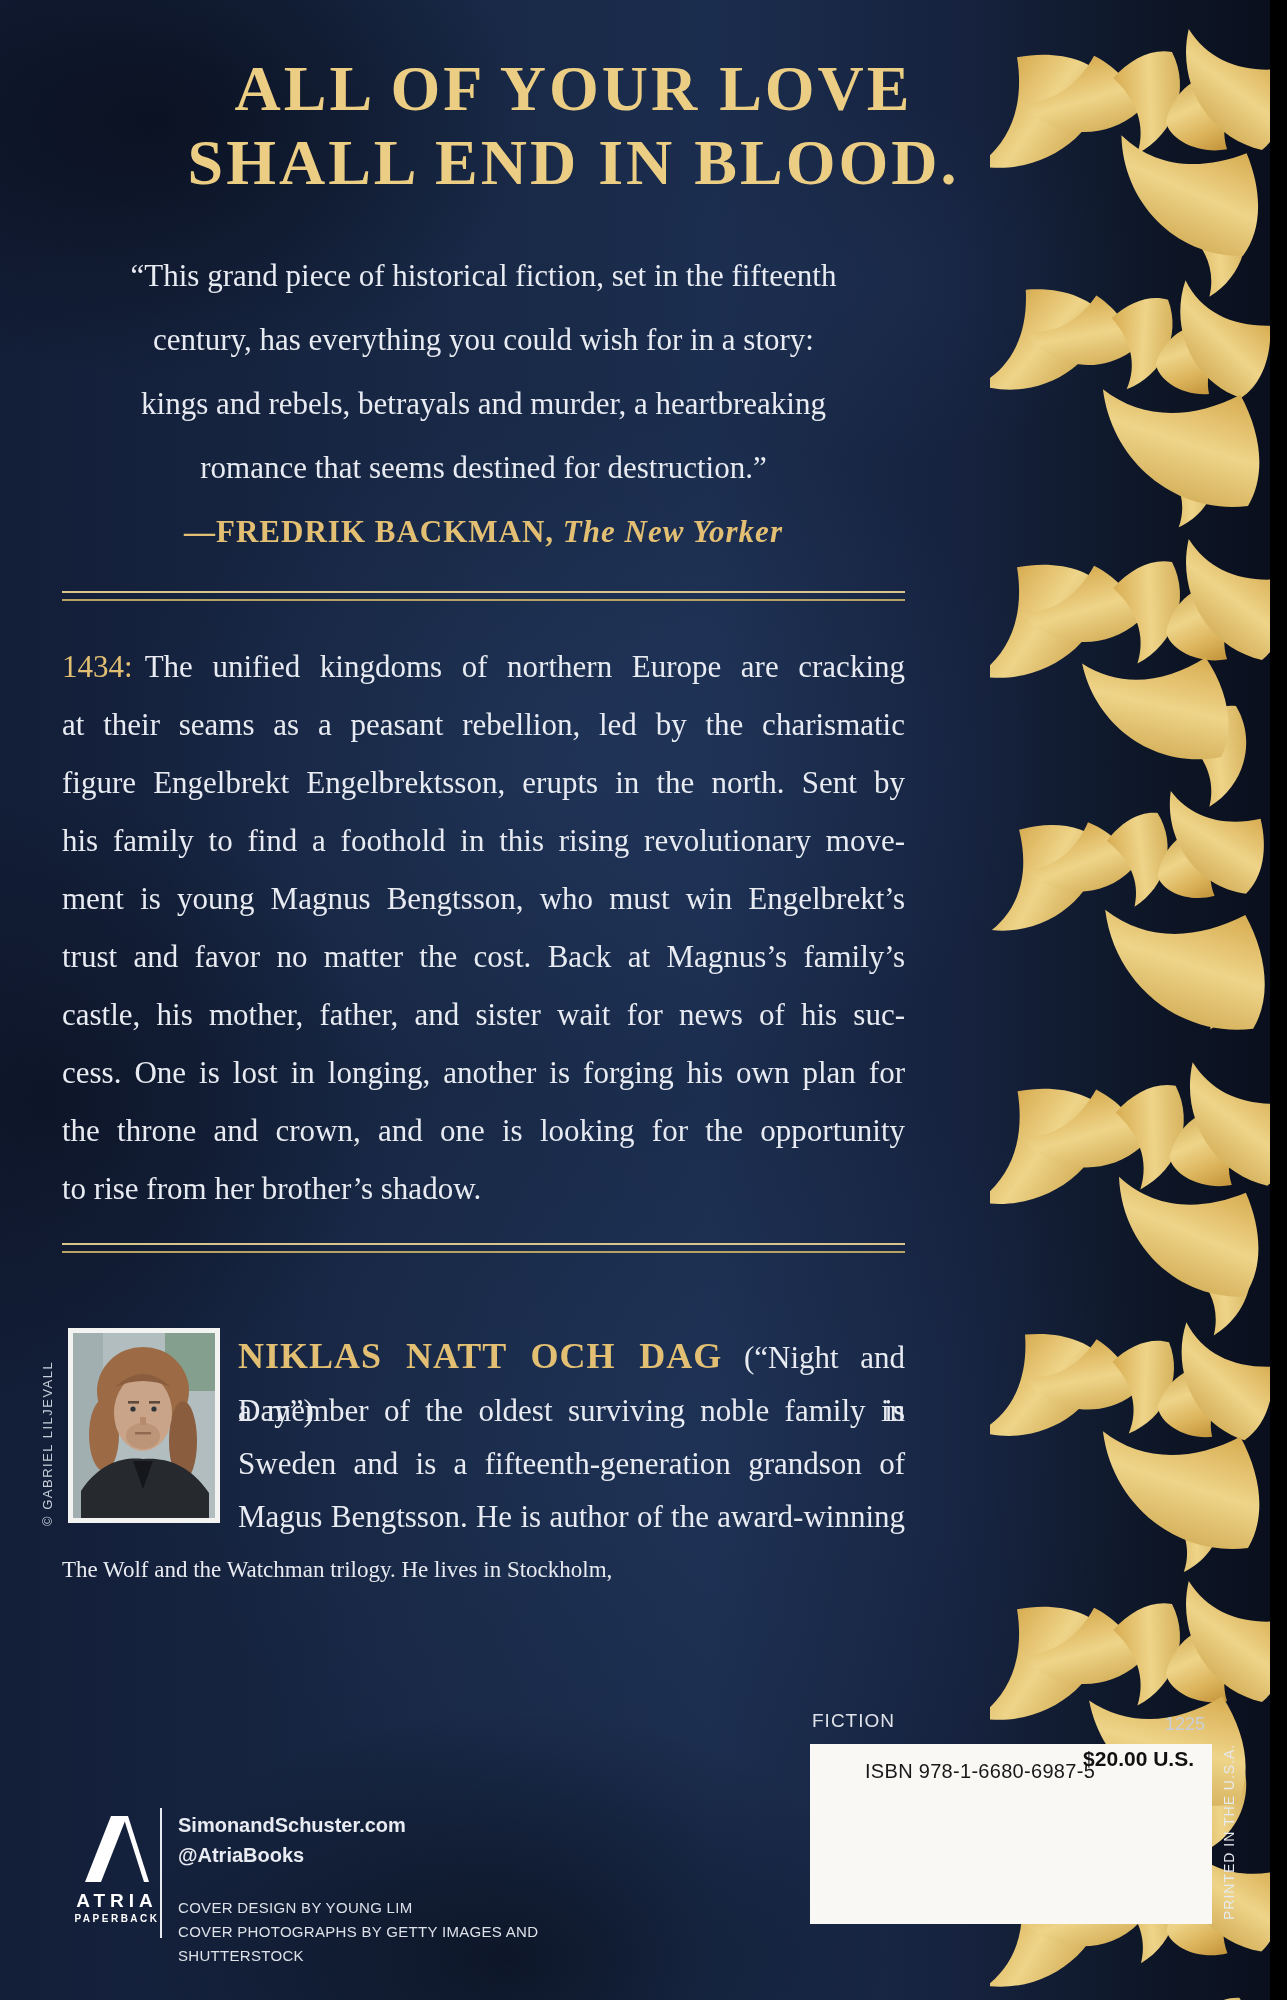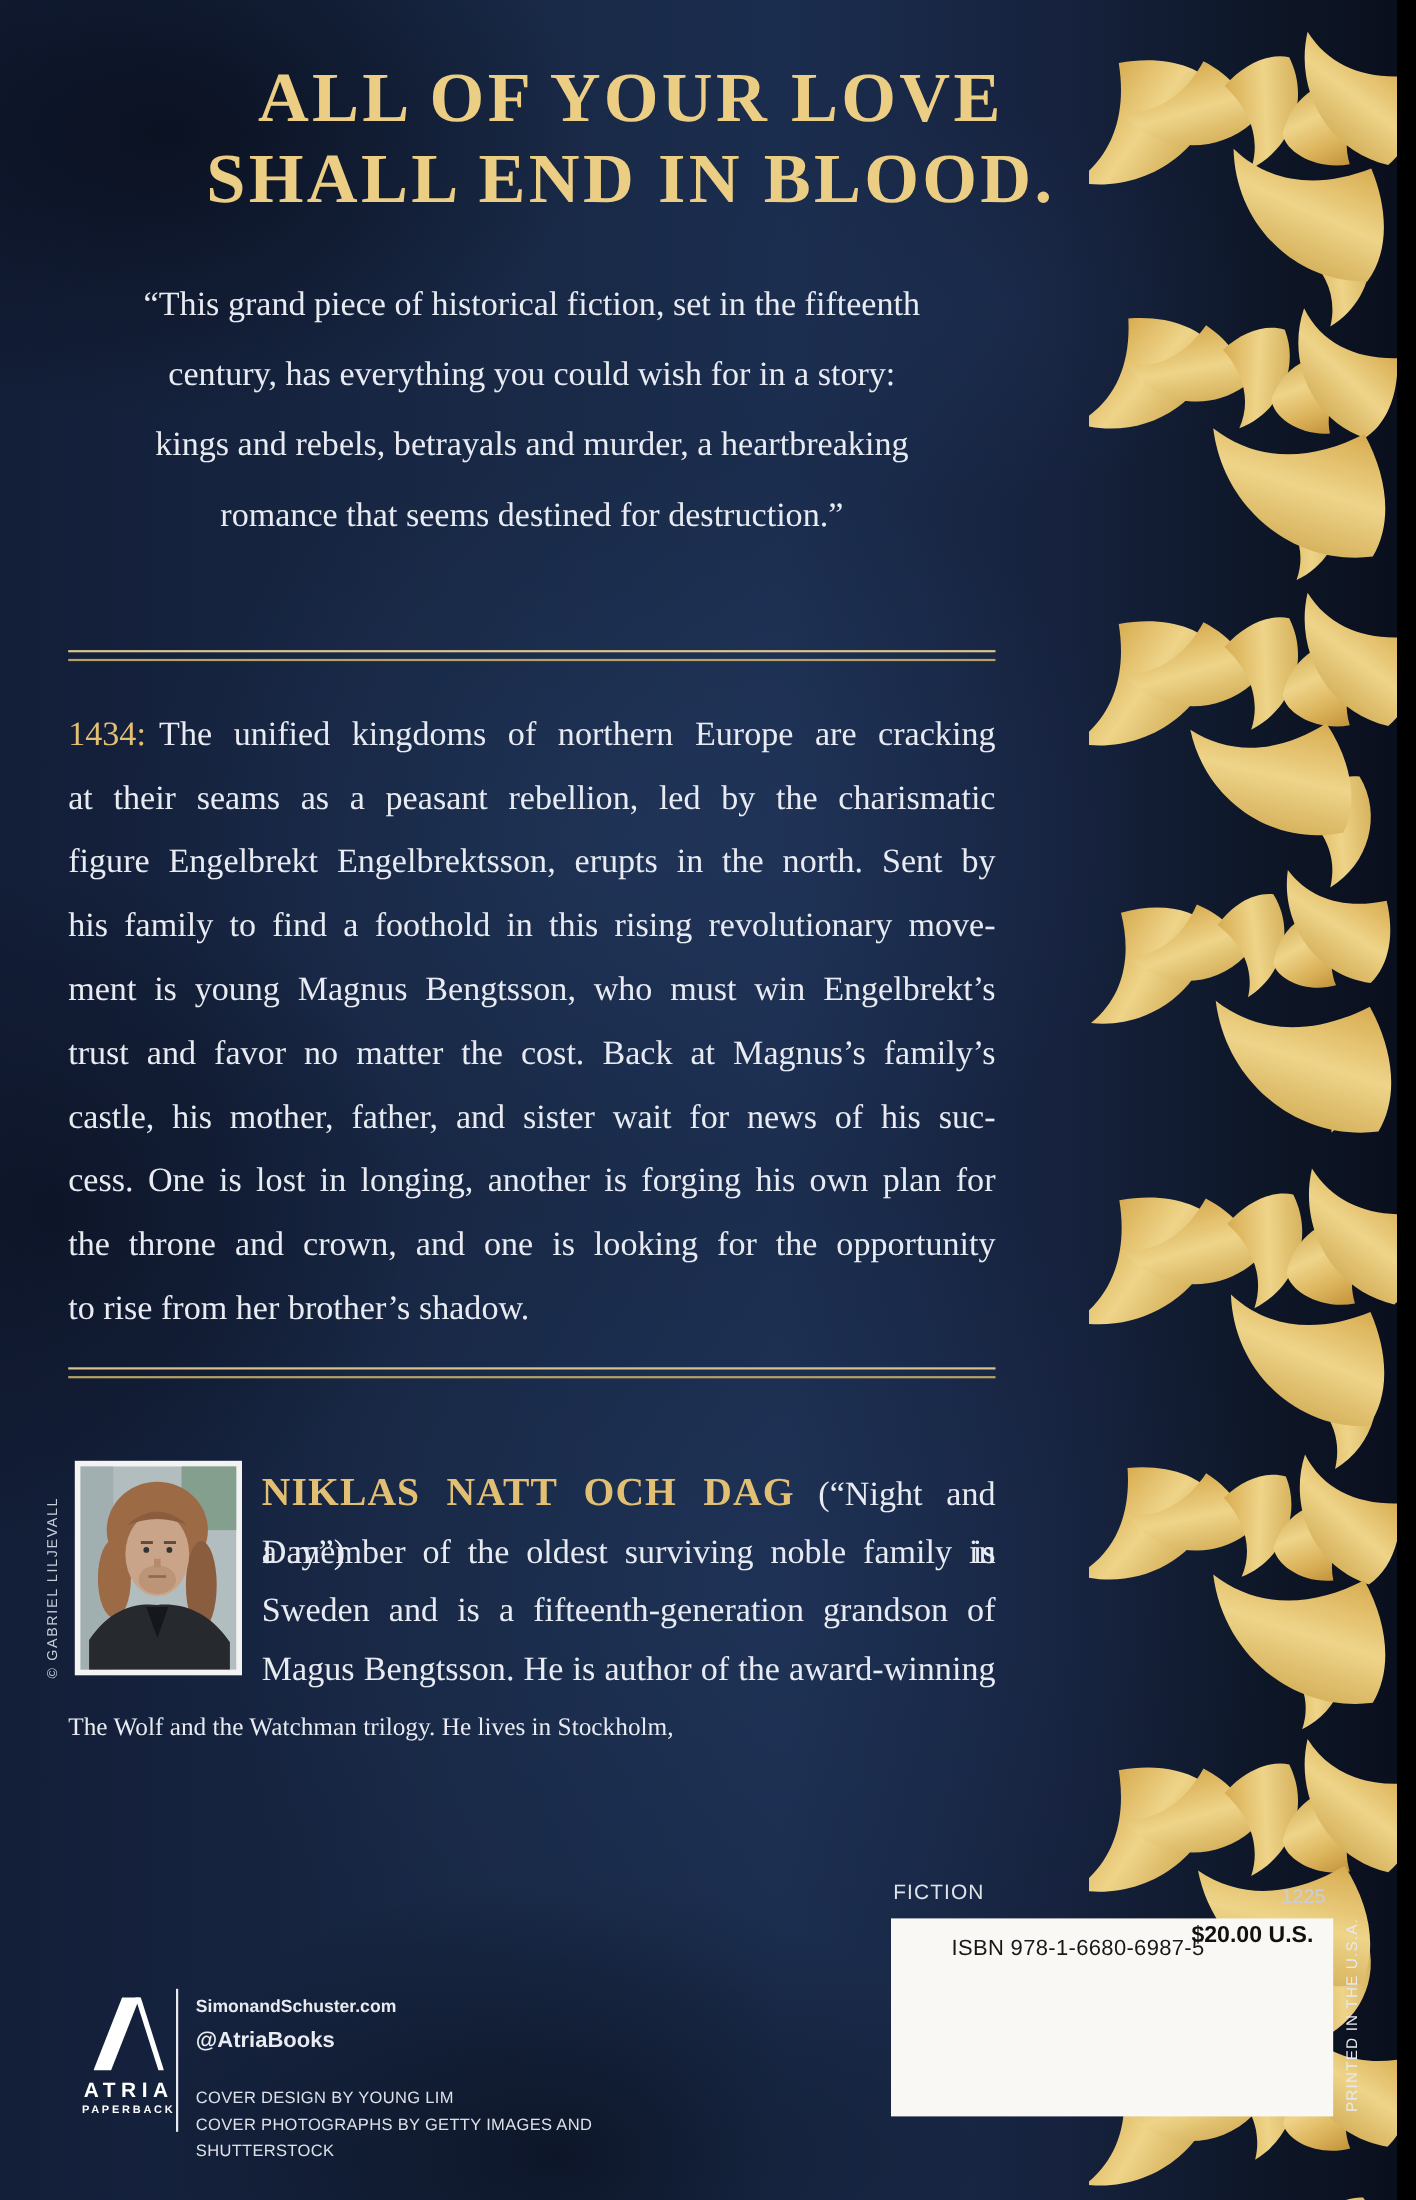--- a/index.html
+++ b/index.html
@@ -56,21 +56,21 @@
   .bio-full { left:62px; top:1543px; width:843px; font-size:23px; line-height:53px; color:#e8ebf1; }
   .bio-full .line:last-child { text-align:justify; text-align-last:left; }
   .atria { left:74px; top:1812px; width:86px; text-align:center; color:#fff; }
   .atria svg { display:block; margin:0 auto; }
   .atria .imprint { font-family:"Liberation Sans", sans-serif; font-weight:bold;
     font-size:19px; letter-spacing:5px; margin-top:4px; }
   .atria .imprint-sub { font-family:"Liberation Sans", sans-serif; font-weight:bold;
     font-size:10px; letter-spacing:2.5px; margin-top:1px; }
   .pub-divider { left:160px; top:1808px; width:2px; height:130px; background:#e8ebf1; }
   .pub-text { left:178px; top:1810px; width:420px; color:#e8ebf1; }
-  .pub-text .site { font-family:"Liberation Sans", sans-serif; font-weight:bold; font-size:16px; line-height:30px; }
+  .pub-text .site { font-family:"Liberation Sans", sans-serif; font-weight:bold; font-size:20px; line-height:30px; }
   .pub-text .social { font-family:"Liberation Sans", sans-serif; font-weight:bold; font-size:20px; line-height:30px; }
   .pub-text .credits { margin-top:26px; font-family:"Liberation Sans", sans-serif;
     font-size:15px; line-height:24px; color:#dde1e8; letter-spacing:.3px; }
 
   
   .fiction { left:812px; top:1710px; font-family:"Liberation Sans", sans-serif;
     font-size:19px; letter-spacing:1px; color:#dfe3e9; z-index:3; }
   .code1225 { left:1165px; top:1714px; font-family:"Liberation Sans", sans-serif;
     font-size:18px; color:#c9cfd8; z-index:3; }
   .barcode-box { left:810px; top:1744px; width:402px; height:180px; background:#f9f8f4; z-index:2; }
@@ -123,20 +123,21 @@
     <div>ALL OF YOUR LOVE</div>
     <div>SHALL END IN BLOOD.</div>
   </div>
 
   <div class="abs review">
       <div class="line">“This grand piece of historical fiction, set in the fifteenth</div>
       <div class="line">century, has everything you could wish for in a story:</div>
       <div class="line">kings and rebels, betrayals and murder, a heartbreaking</div>
       <div class="line">romance that seems destined for destruction.”</div>
     </div>
+  <div class="abs attribution"><span>—FREDRIK BACKMAN, </span><span class="src">The New Yorker</span></div>
 
   <div class="abs rule rule1"></div>
 
   <div class="abs synopsis">
     <div class="just"><span class="lead">1434:</span><span>The unified kingdoms of northern Europe are cracking</span></div>
     <div class="lines-just">
         <div class="line">at their seams as a peasant rebellion, led by the charismatic</div>
         <div class="line">figure Engelbrekt Engelbrektsson, erupts in the north. Sent by</div>
         <div class="line">his family to find a foothold in this rising revolutionary move-</div>
         <div class="line">ment is young Magnus Bengtsson, who must win Engelbrekt’s</div>

